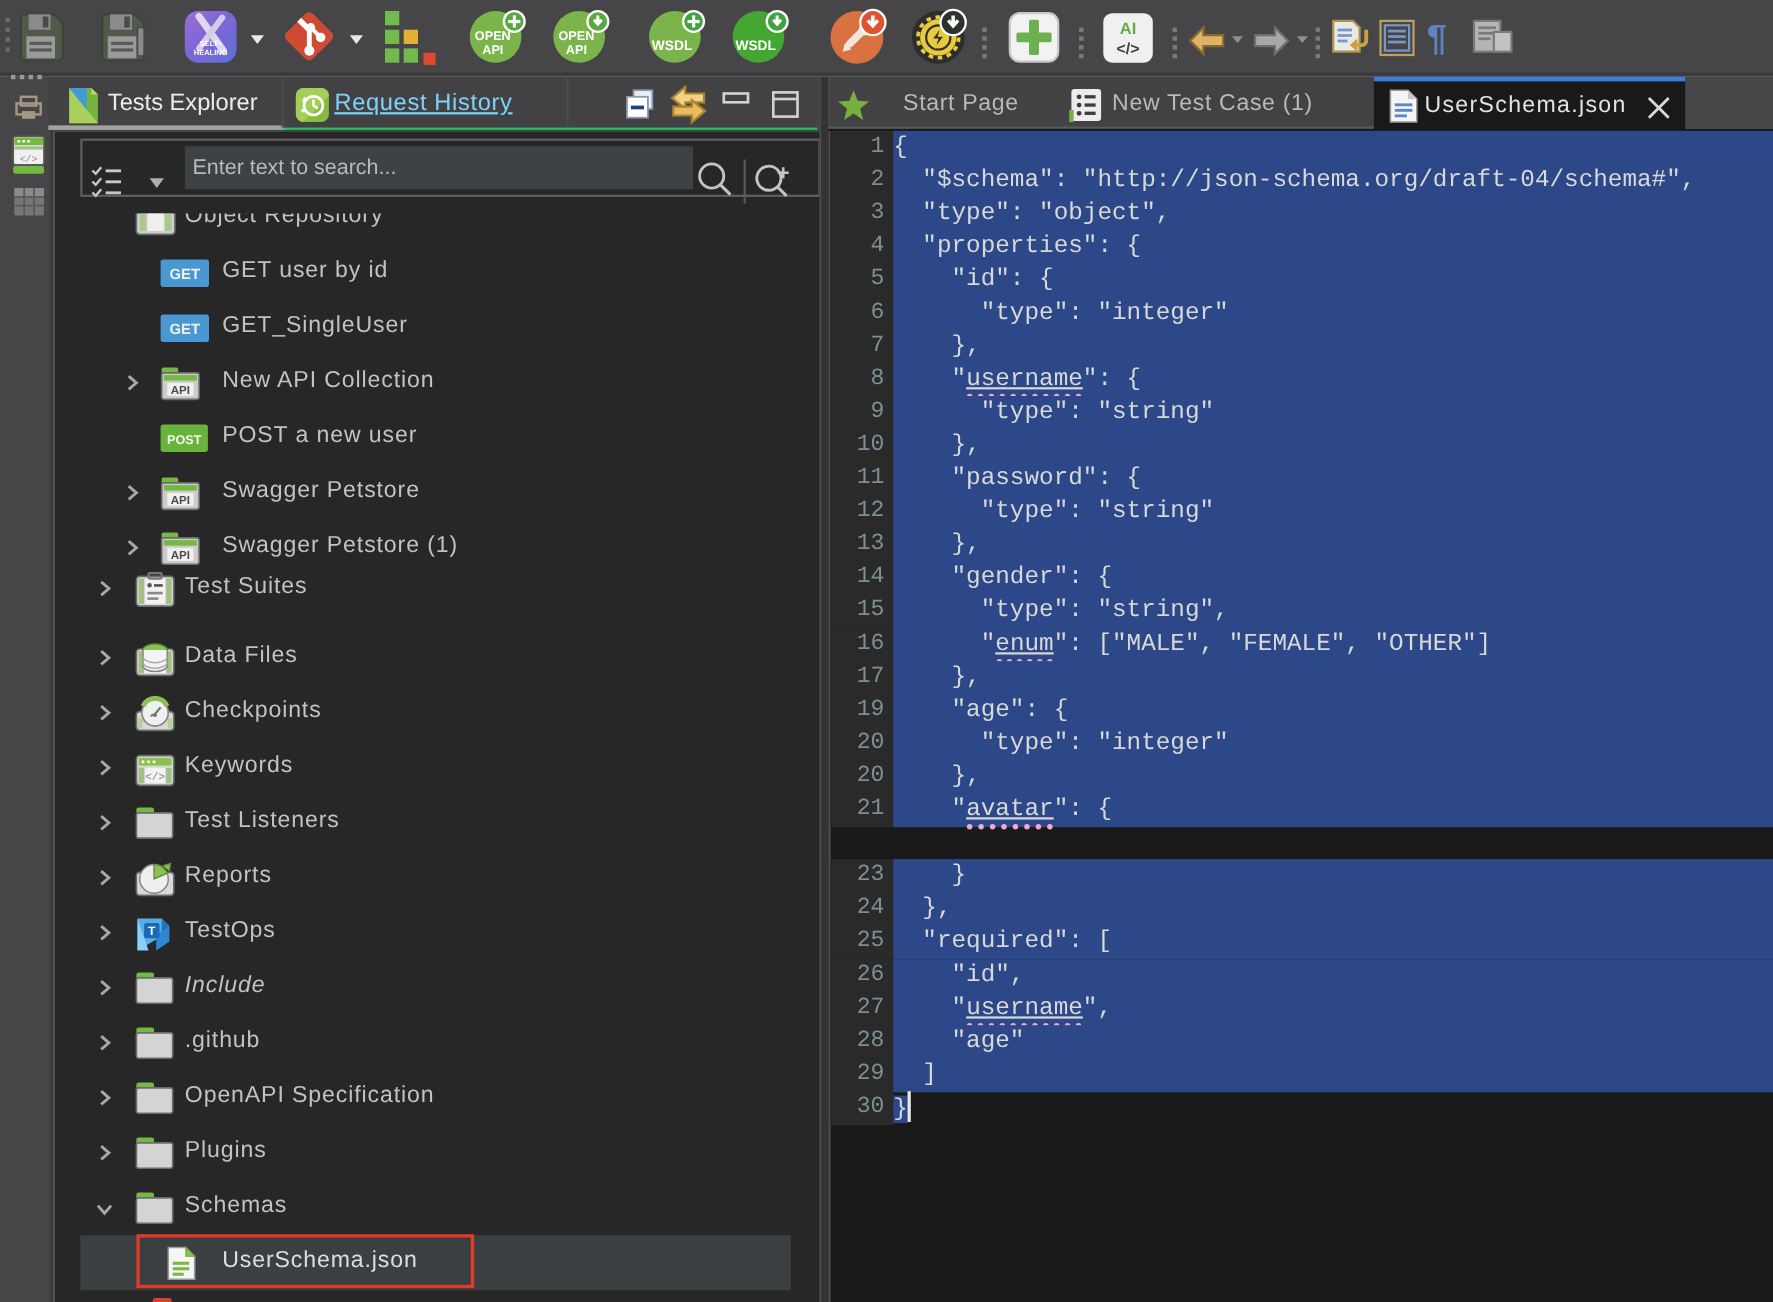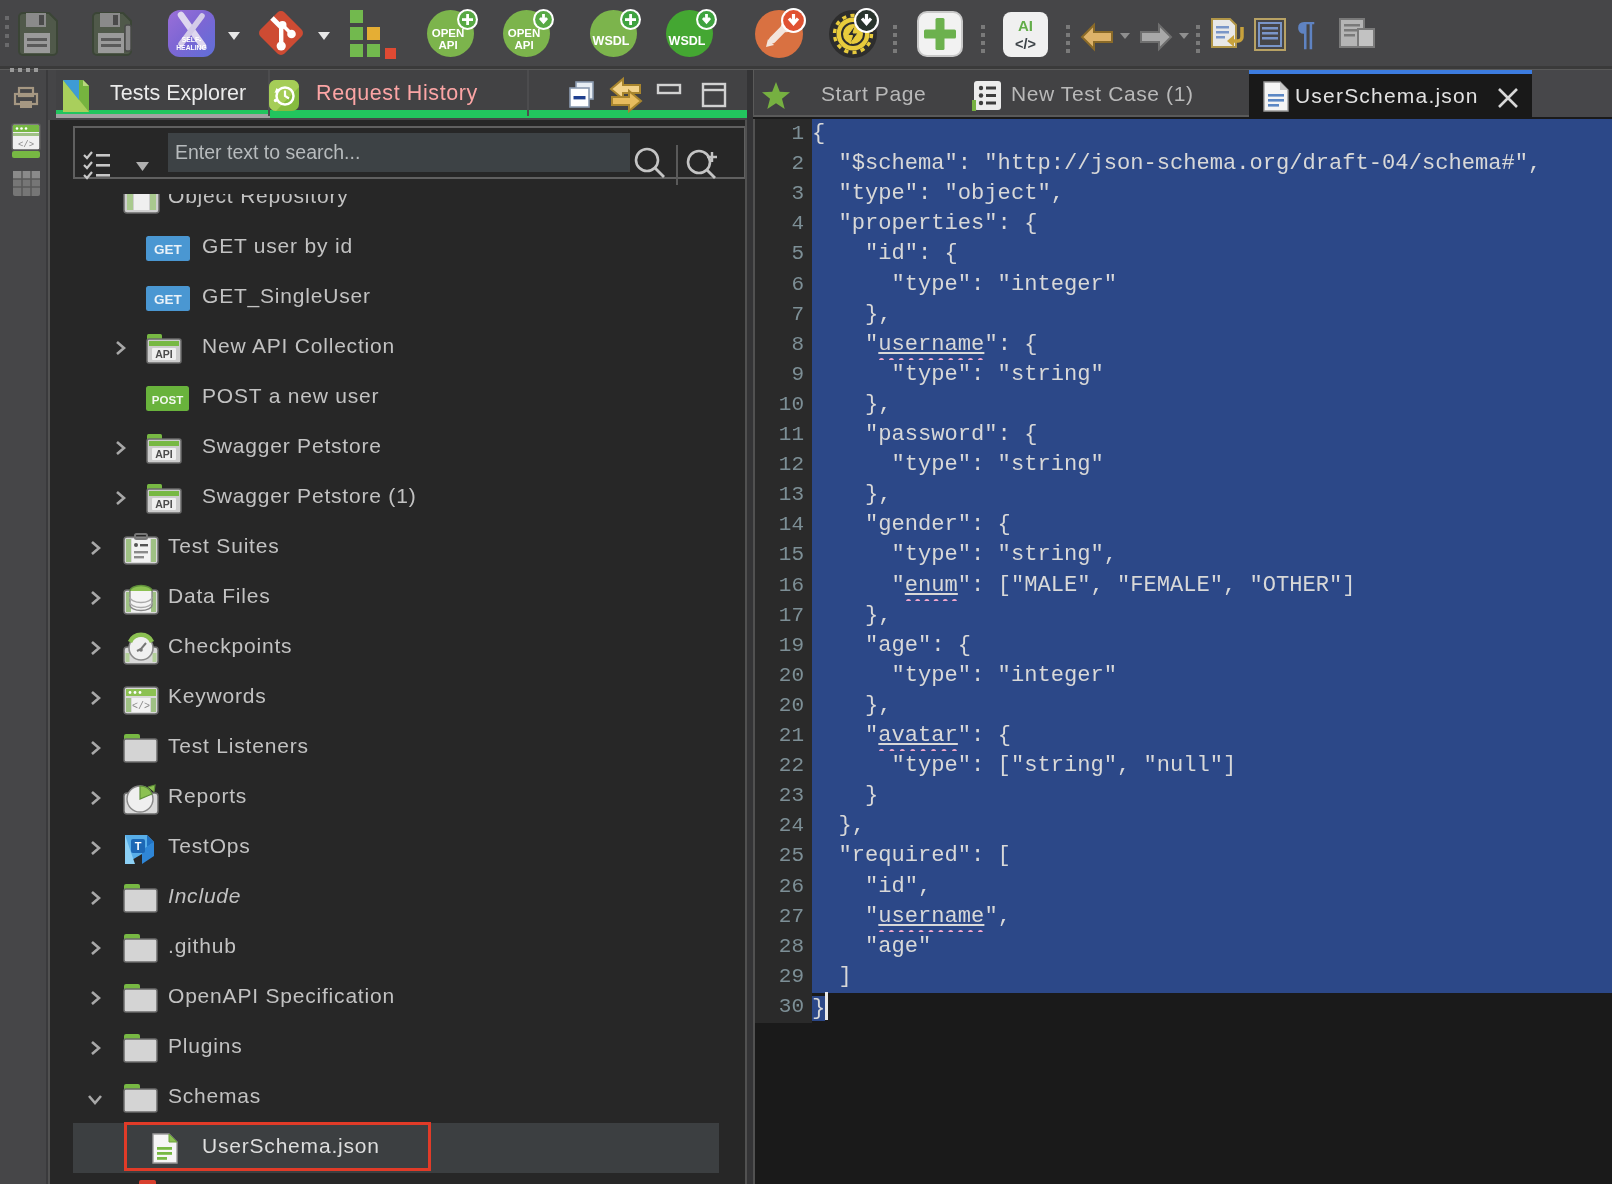--- a/index.html
+++ b/index.html
@@ -10,25 +10,25 @@
 
   
   #toolbar { position:absolute; left:0; top:0; width:1612px; height:66px; background:#464648; }
   #tbline { position:absolute; left:0; top:66px; width:1612px; height:4px; background:#3a3a3a; border-bottom:1px solid #5a5a5a; }
   .vdots i { display:block; width:4px; height:4px; background:#7a7a7a; margin-bottom:4px; }
 
   
   #rail { position:absolute; left:0; top:70px; width:48px; height:1114px; background:#464648; border-right:2px solid #3a3a3c; }
 
   
-  #exphead { position:absolute; left:56px; top:70px; width:699px; height:48px; background:#424244; border-bottom:8px solid #22c55e; }
+  #exphead { position:absolute; left:44px; top:70px; width:699px; height:48px; background:#424244; border-bottom:2px solid #22c55e; }
   #expbody { position:absolute; left:48px; top:120px; width:699px; height:1064px; background:#272727; border-left:2px solid #515151; border-right:2px solid #515151; overflow:hidden; }
 
   .ptabtext { font-size:21.5px; color:#ebebeb; }
-  .ptabtext2 { font-size:21.5px; color:#fca5a5; letter-spacing:0.6px; }
+  .ptabtext2 { font-size:21.5px; color:#7dd3fc; letter-spacing:0.6px;text-decoration:underline; }
 
   
   #search { position:absolute; left:23px; top:6px; width:673px; height:53px; border:2px solid #606060; background:#272727; }
   #searchinput { position:absolute; left:93px; top:5px; width:462px; height:39px; background:#3d4245; color:#b7bbbd; font-size:19.5px; line-height:39px; padding-left:7px; }
 
   
   #tree { position:absolute; left:0; top:74px; width:695px; height:990px; overflow:hidden; }
   .row { position:absolute; left:0; width:695px; height:50px; }
   .row .lbl { position:absolute; top:11px; font-size:21px; color:#c2c2c2; white-space:pre; letter-spacing:0.8px; }
 
@@ -128,21 +128,21 @@
         </svg>
         <svg style="left:96px;top:10px" width="36" height="31" viewBox="0 0 36 31">
           <rect x="1" y="1" width="15" height="8" rx="1.5" fill="#77b843"></rect>
           <rect x="1" y="6" width="34" height="24" rx="2" fill="#cccccc" stroke="#6b6b6b" stroke-width="1.5"></rect>
           <rect x="3" y="8" width="30" height="5" fill="#77b843"></rect>
           <rect x="6" y="15" width="24" height="12" rx="1" fill="#efefef"></rect>
           <text x="18" y="25" font-family="Liberation Sans" font-size="10.5" font-weight="bold" fill="#4c4c4c" text-anchor="middle">API</text>
         </svg>
         <span class="lbl" style="left:152px;">Swagger Petstore (1)</span>
       </div>
-      <div class="row" style="top:329px;">
+      <div class="row" style="top:316px;">
         <svg style="left:37px;top:17px" width="16" height="16" viewBox="0 0 16 16">
           <path d="M5 2 L12 8 L5 14" stroke="#a8a8a8" stroke-width="2.6" fill="none"></path>
         </svg>
         <svg style="left:73px;top:10px" width="36" height="32" viewBox="0 0 36 32">
           <rect x="1" y="4" width="34" height="27" rx="3" fill="#d9d9d9" stroke="#6b6b6b" stroke-width="1.5"></rect>
           <rect x="3" y="6" width="5" height="23" fill="#9fc184"></rect>
           <rect x="28" y="6" width="5" height="23" fill="#9fc184"></rect>
           <rect x="9" y="6" width="18" height="23" fill="#f2f2f2"></rect>
           <rect x="12" y="1" width="12" height="5" rx="1.5" fill="none" stroke="#777" stroke-width="2"></rect>
           <circle cx="13" cy="12" r="2" fill="#555"></circle>
@@ -389,24 +389,20 @@
         <span class="num">20</span>
         <span class="txt sel">      "type": "integer"</span>
       </div>
       <div class="cl" style="top:572px">
         <span class="num">20</span>
         <span class="txt sel">    },</span>
       </div>
       <div class="cl" style="top:602px">
         <span class="num">21</span>
         <span class="txt sel">    "<span class="mk">avatar</span>": {</span>
-      </div>
-      <div class="cl" style="top:632px">
-        <span class="num">22</span>
-        <span class="txt sel">      "type": ["string", "null"]</span>
       </div>
       <div class="cl" style="top:662px">
         <span class="num">23</span>
         <span class="txt sel">    }</span>
       </div>
       <div class="cl" style="top:692px">
         <span class="num">24</span>
         <span class="txt sel">  },</span>
       </div>
       <div class="cl" style="top:722px">

